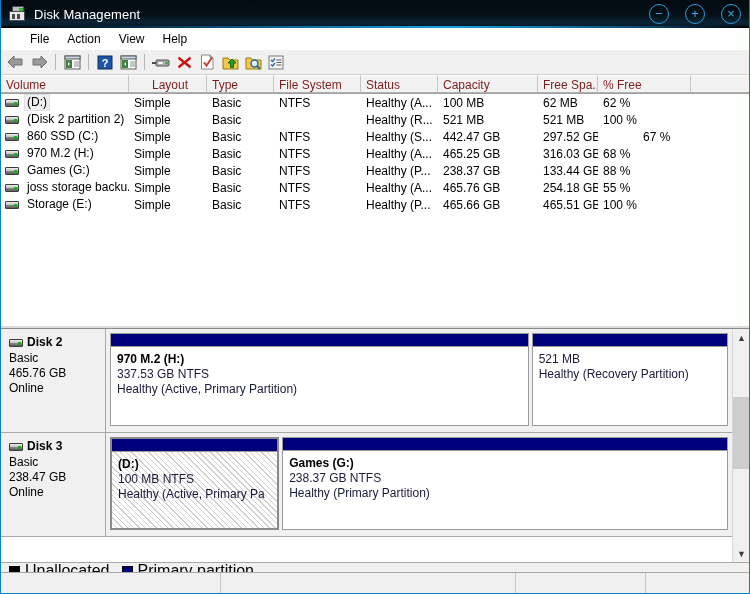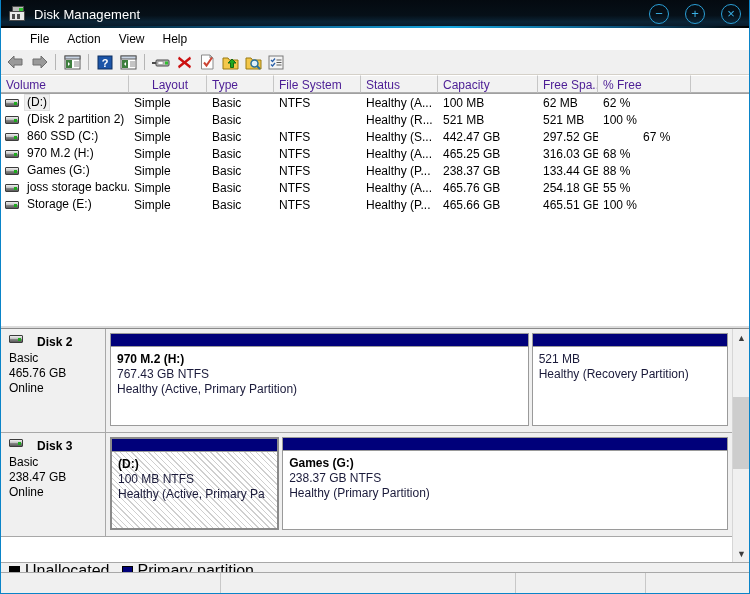--- a/index.html
+++ b/index.html
@@ -159,21 +159,21 @@
     background: #f0f0f0;
     border-bottom: 1px solid #a0a0a0;
     position: relative;
   }
   .hcell {
     background: #f2f2f2;
     border-right: 1px solid #c6c6c6;
     border-top: 1px solid #ffffff;
     border-bottom: 1px solid #b0b0b0;
     font-size: 12px;
-    color: #4c1d95;
+    color: #7f1d1d;
     padding: 1px 0 0 5px;
     line-height: 17px;
     overflow: hidden;
     white-space: nowrap;
     cursor: default;
   }
   #rows { position: relative; }
   .row {
     display: flex;
     height: 17px;
@@ -234,23 +234,22 @@
     background: #f0f0f0;
     border-right: 1px solid #a8a8a8;
     padding: 6px 0 0 8px;
     font-size: 12px;
     color: #000;
     line-height: 15px;
   }
   .disk-info .disk-title {
     font-weight: bold;
     display: flex;
-    align-items: flex-start;
+    align-items: center;
     margin-bottom: 1px;
-    gap: 10px;
   }
   .disk-info .disk-title .vol-icon { margin-right: 4px; }
   .disk-parts {
     flex: 1 1 auto;
     display: flex;
     padding: 4px 4px 6px 4px;
     gap: 3px;
     background: #f0f0f0;
   }
   .part {
@@ -595,21 +594,21 @@
             </div>
             <div>Basic</div>
             <div>465.76 GB</div>
             <div>Online</div>
           </div>
           <div class="disk-parts">
             <div class="part" style="flex: 418 1 0px;">
               <div class="part-bar" style="background: rgb(0, 0, 122);"></div>
               <div class="part-body">
                 <div class="p-title">970 M.2  (H:)</div>
-                <div>767.43 GB NTFS</div>
+                <div>337.53 GB NTFS</div>
                 <div>Healthy (Active, Primary Partition)</div>
               </div>
             </div>
             <div class="part" style="flex: 195 1 0px;">
               <div class="part-bar" style="background: rgb(0, 0, 122);"></div>
               <div class="part-body">
                 <div>521 MB</div>
                 <div>Healthy (Recovery Partition)</div>
               </div>
             </div>

